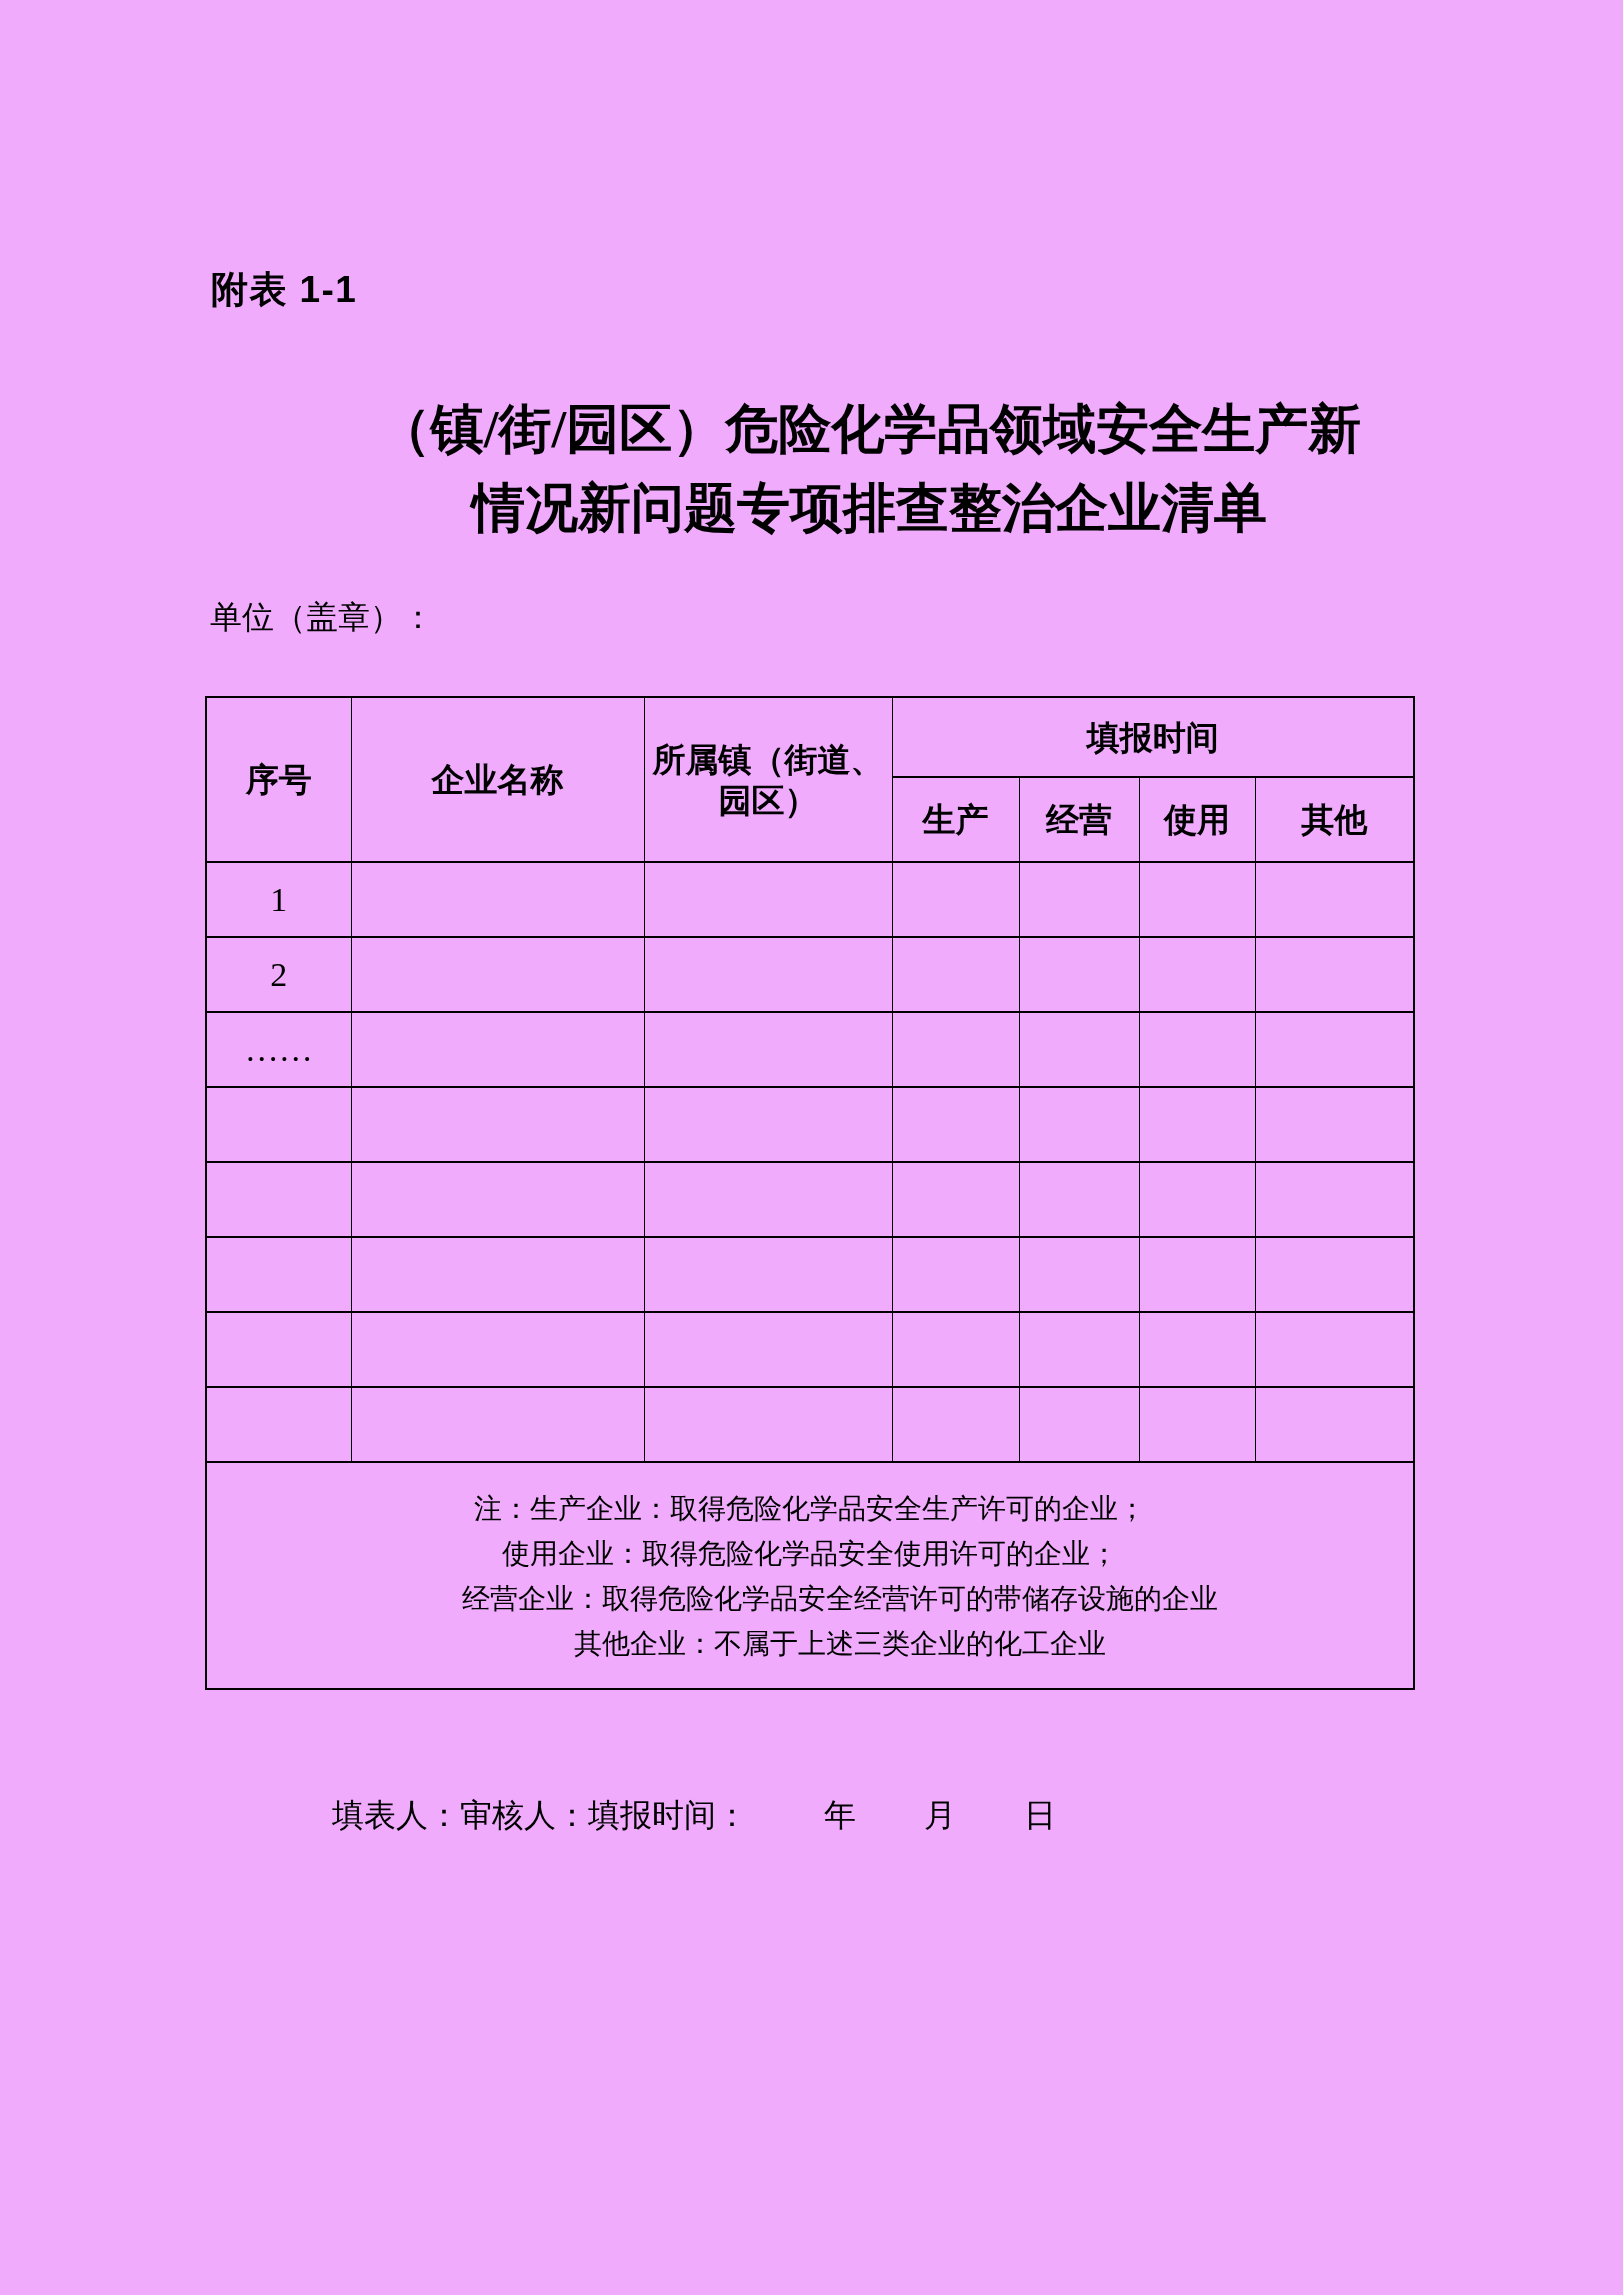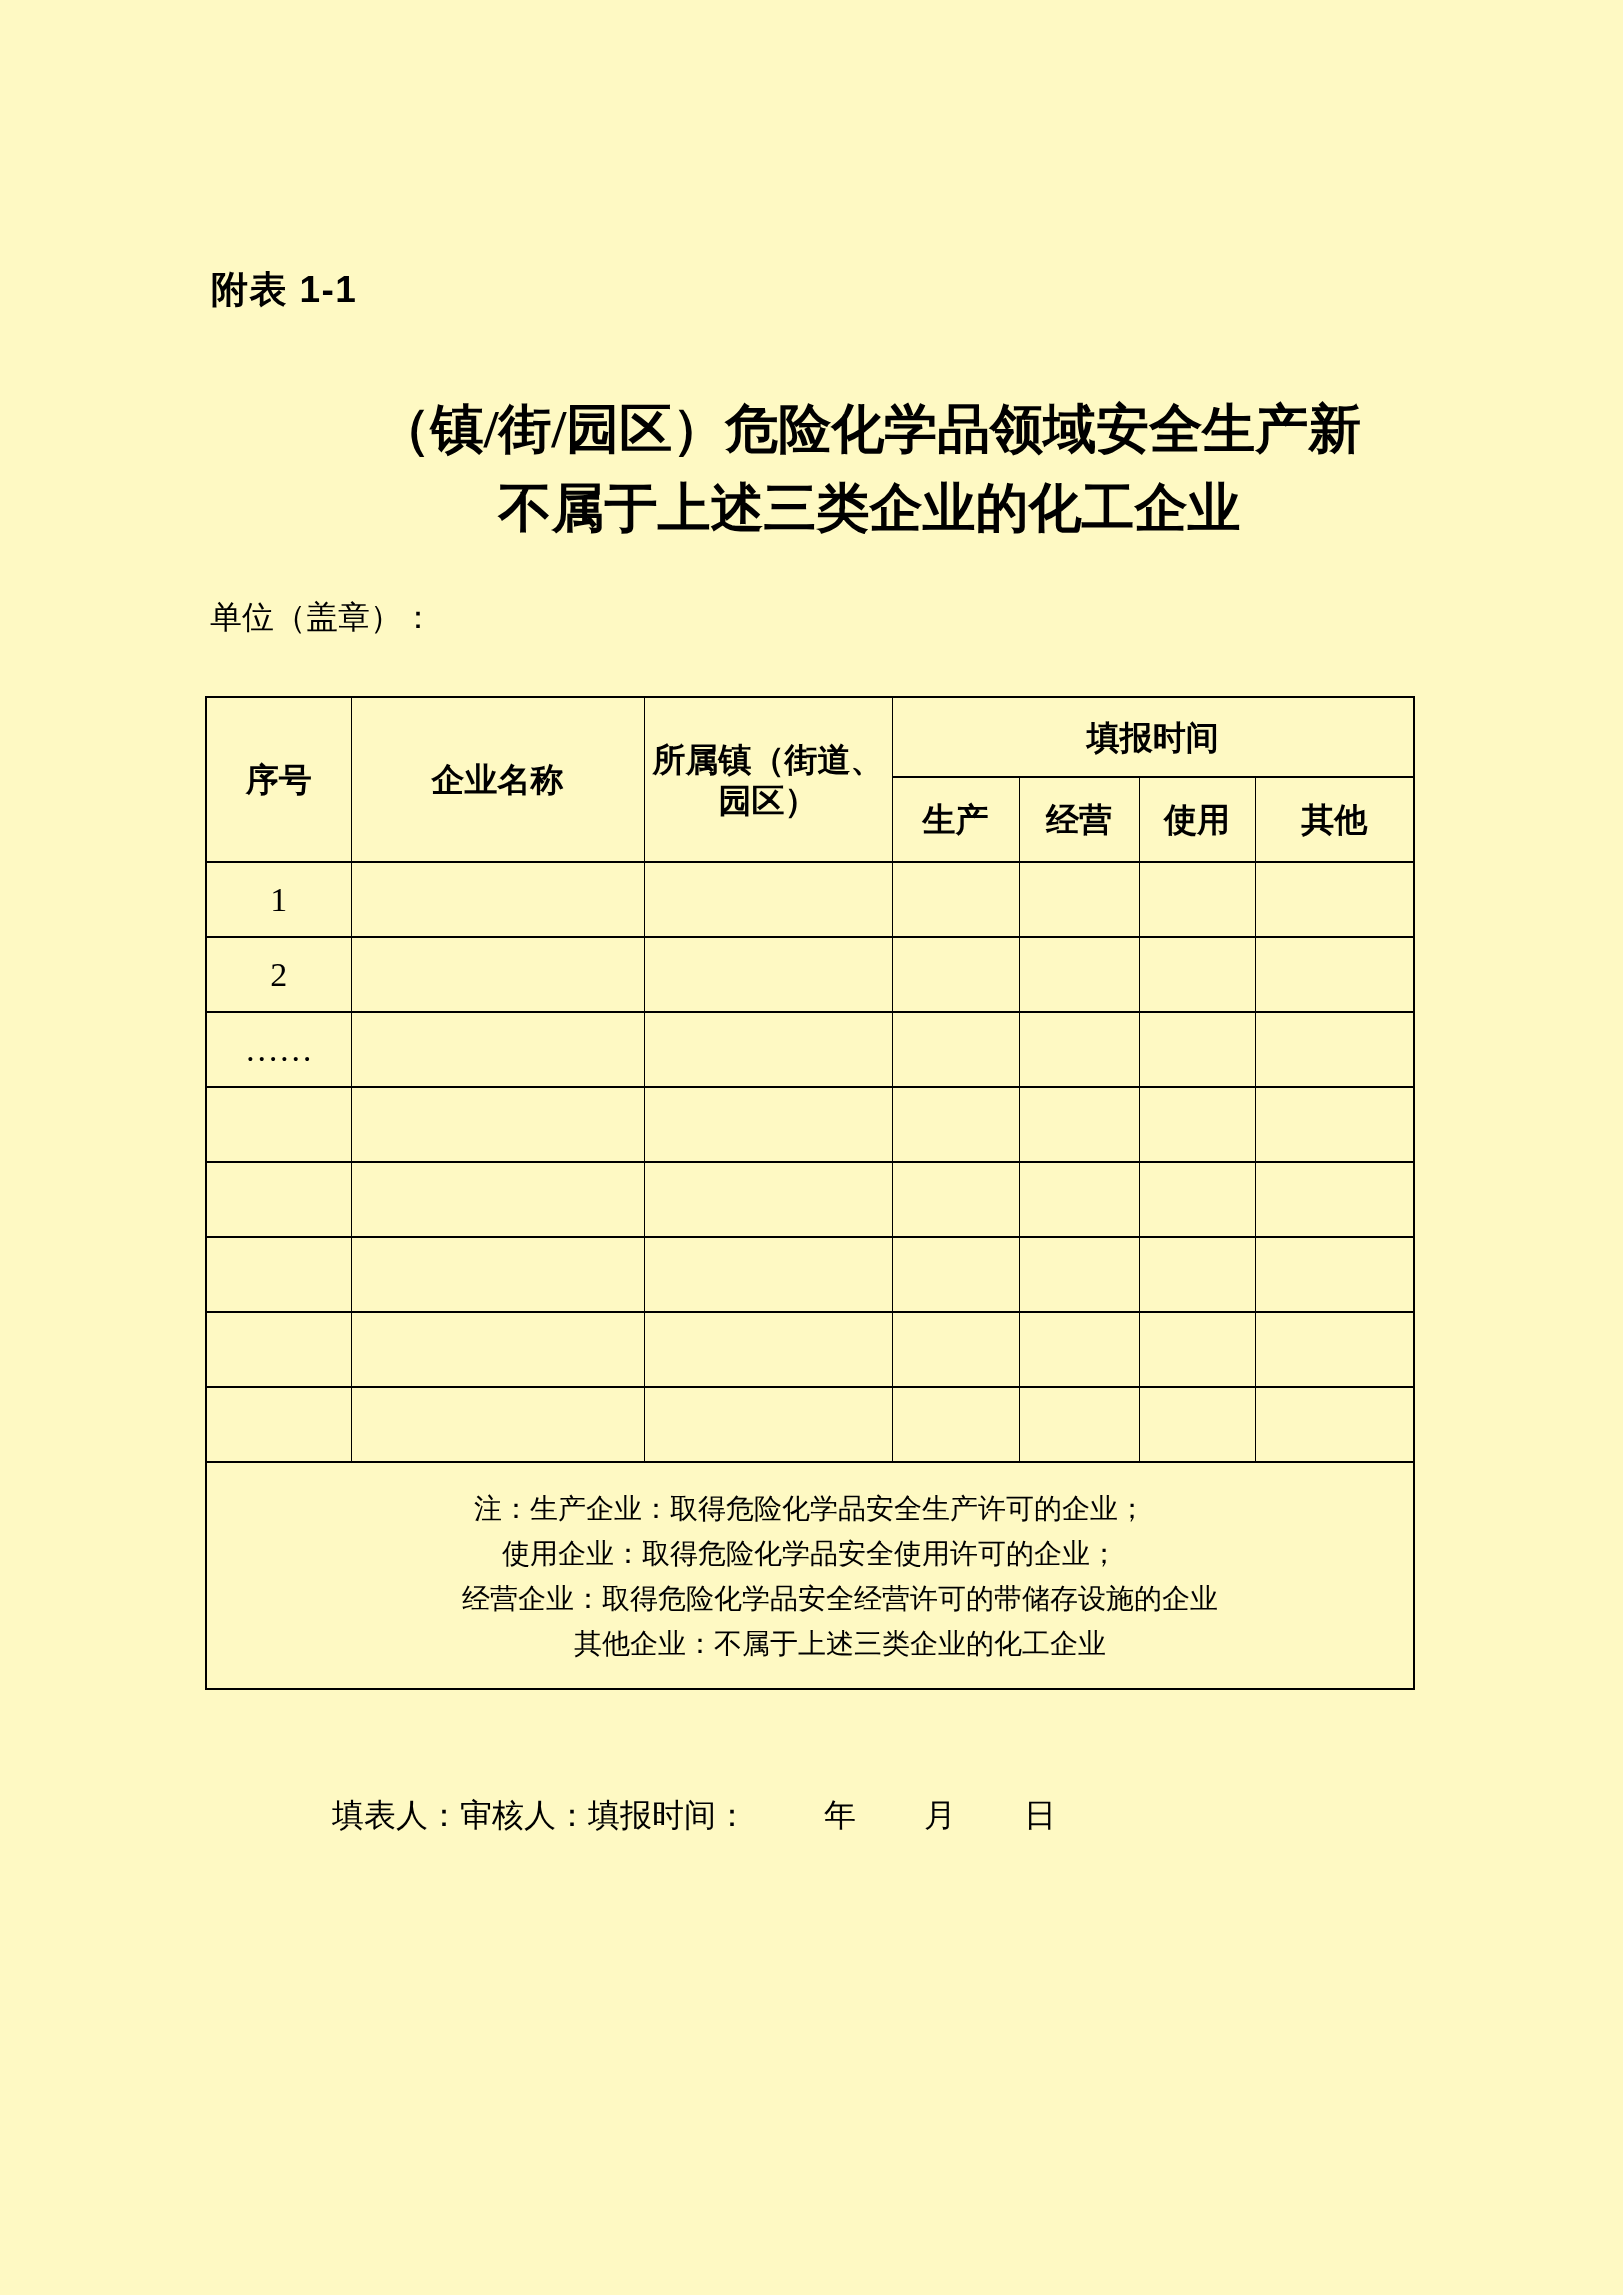--- a/index.html
+++ b/index.html
@@ -4,21 +4,21 @@
 <style>
   html, body {
     margin: 0;
     padding: 0;
     background: #ffffff;
   }
   .page {
     position: relative;
     width: 1623px;
     height: 2295px;
-    background: #fef9c3;
+    background: #f0abfc;
     color: #000000;
     overflow: hidden;
   }
 
   
   .doc-label {
     position: absolute;
     left: 211px;
     top: 267px;
     font-family: "Liberation Sans", sans-serif;
@@ -125,21 +125,21 @@
 </style>
 </head>
 <body>
 
 <div class="page">
 
   <div class="doc-label">附表 1-1</div>
 
   <div class="doc-title">
     <div>（镇/街/园区）危险化学品领域安全生产新</div>
-    <div>不属于上述三类企业的化工企业</div>
+    <div>情况新问题专项排查整治企业清单</div>
   </div>
 
   <div class="unit-line">单位（盖章）：</div>
 
   <table class="enterprise-table">
     <colgroup>
       <col style="width:145px">
       <col style="width:293px">
       <col style="width:248px">
       <col style="width:127px">

